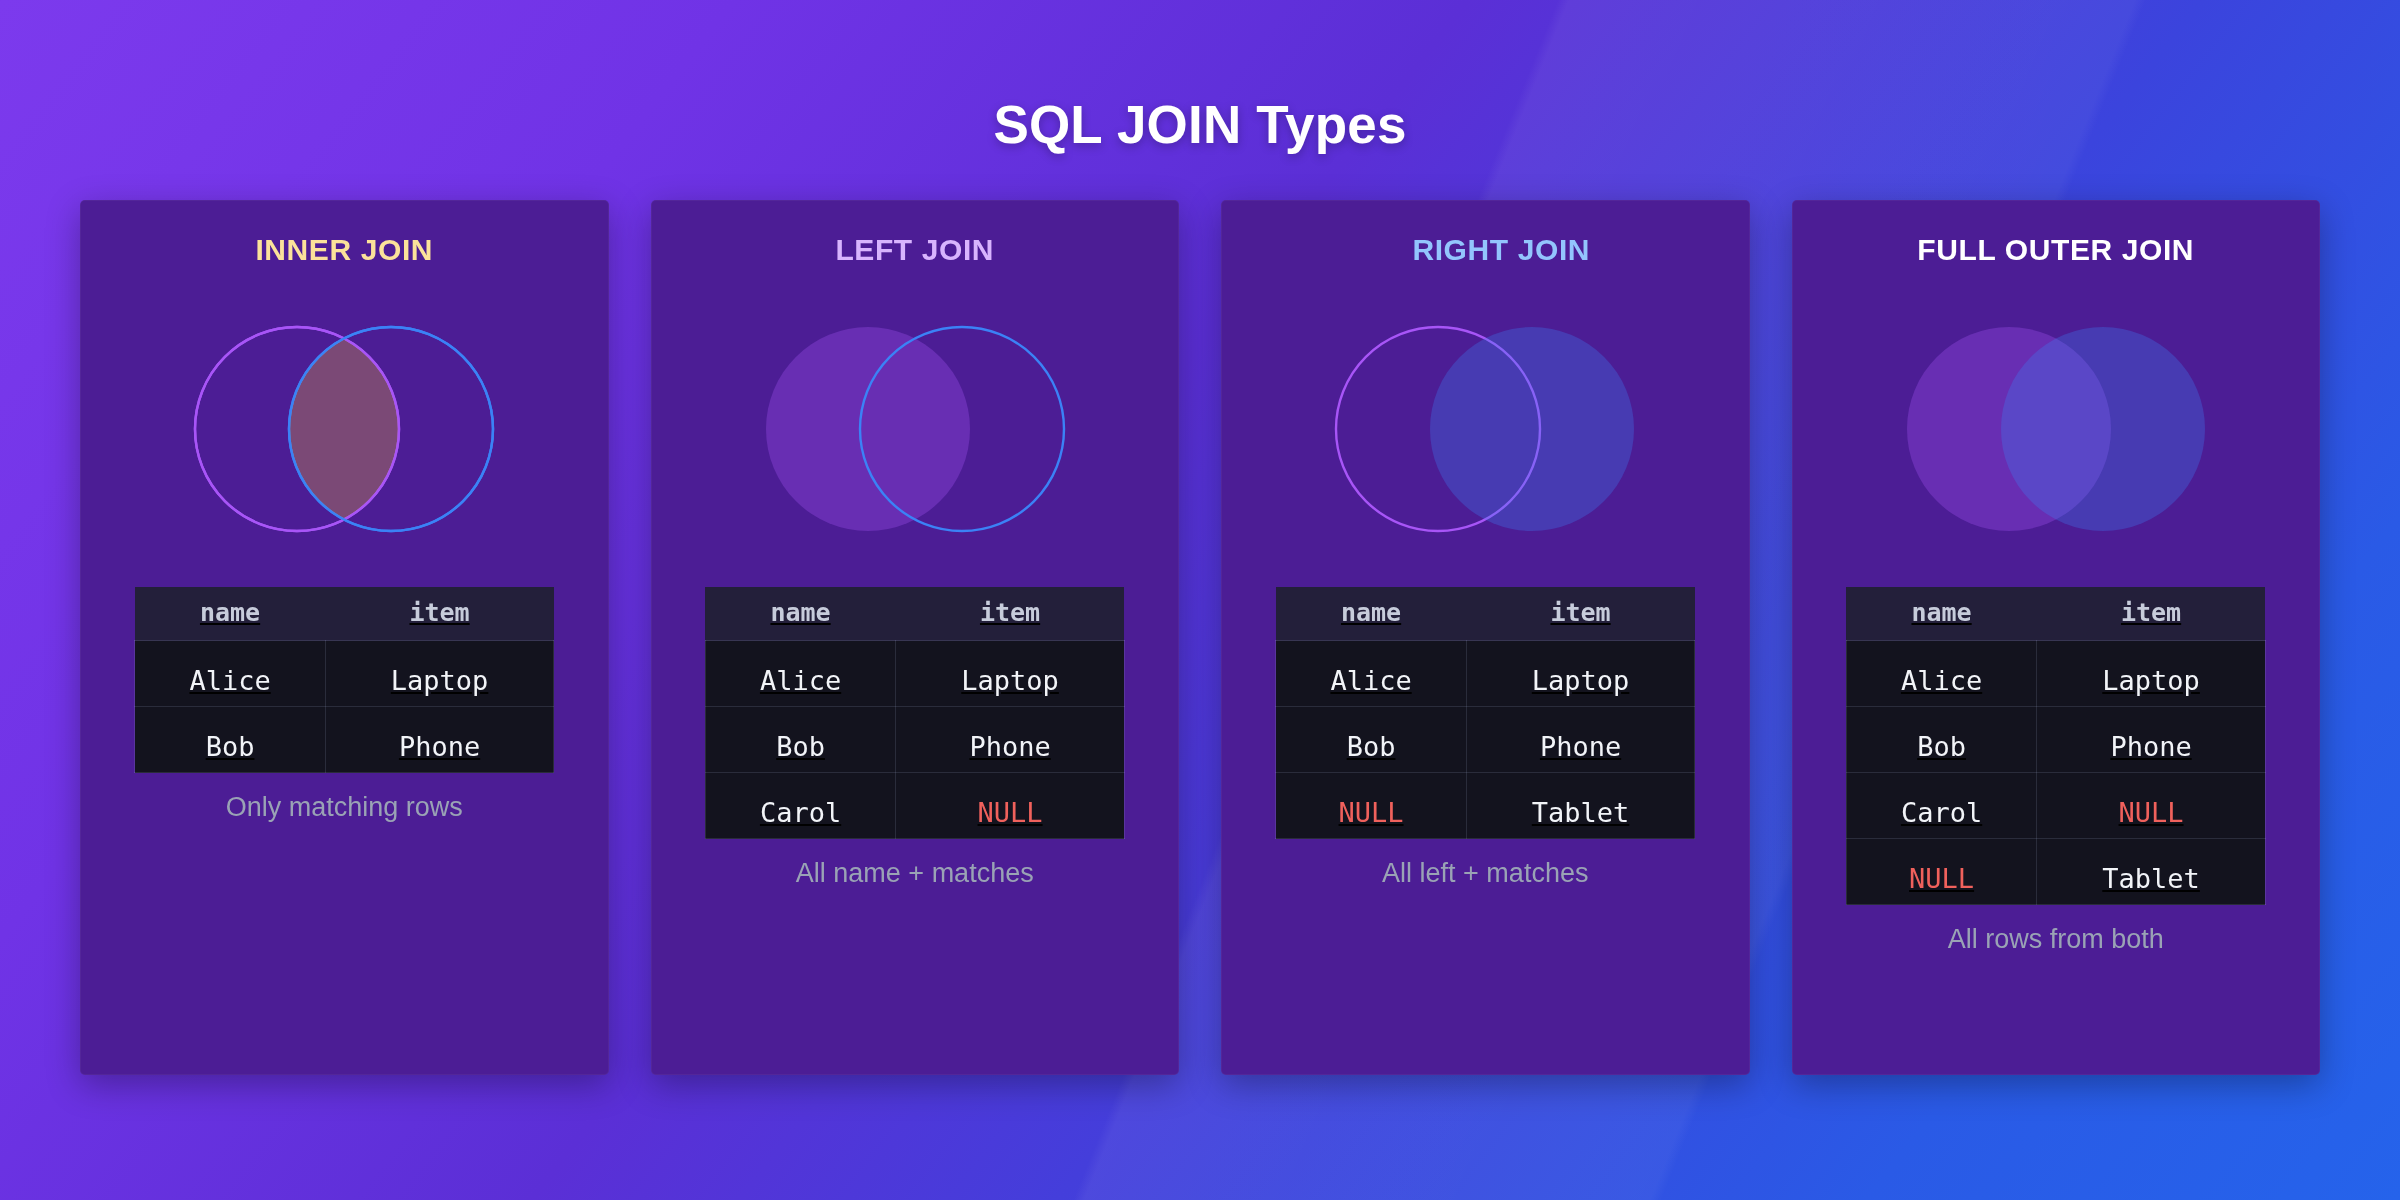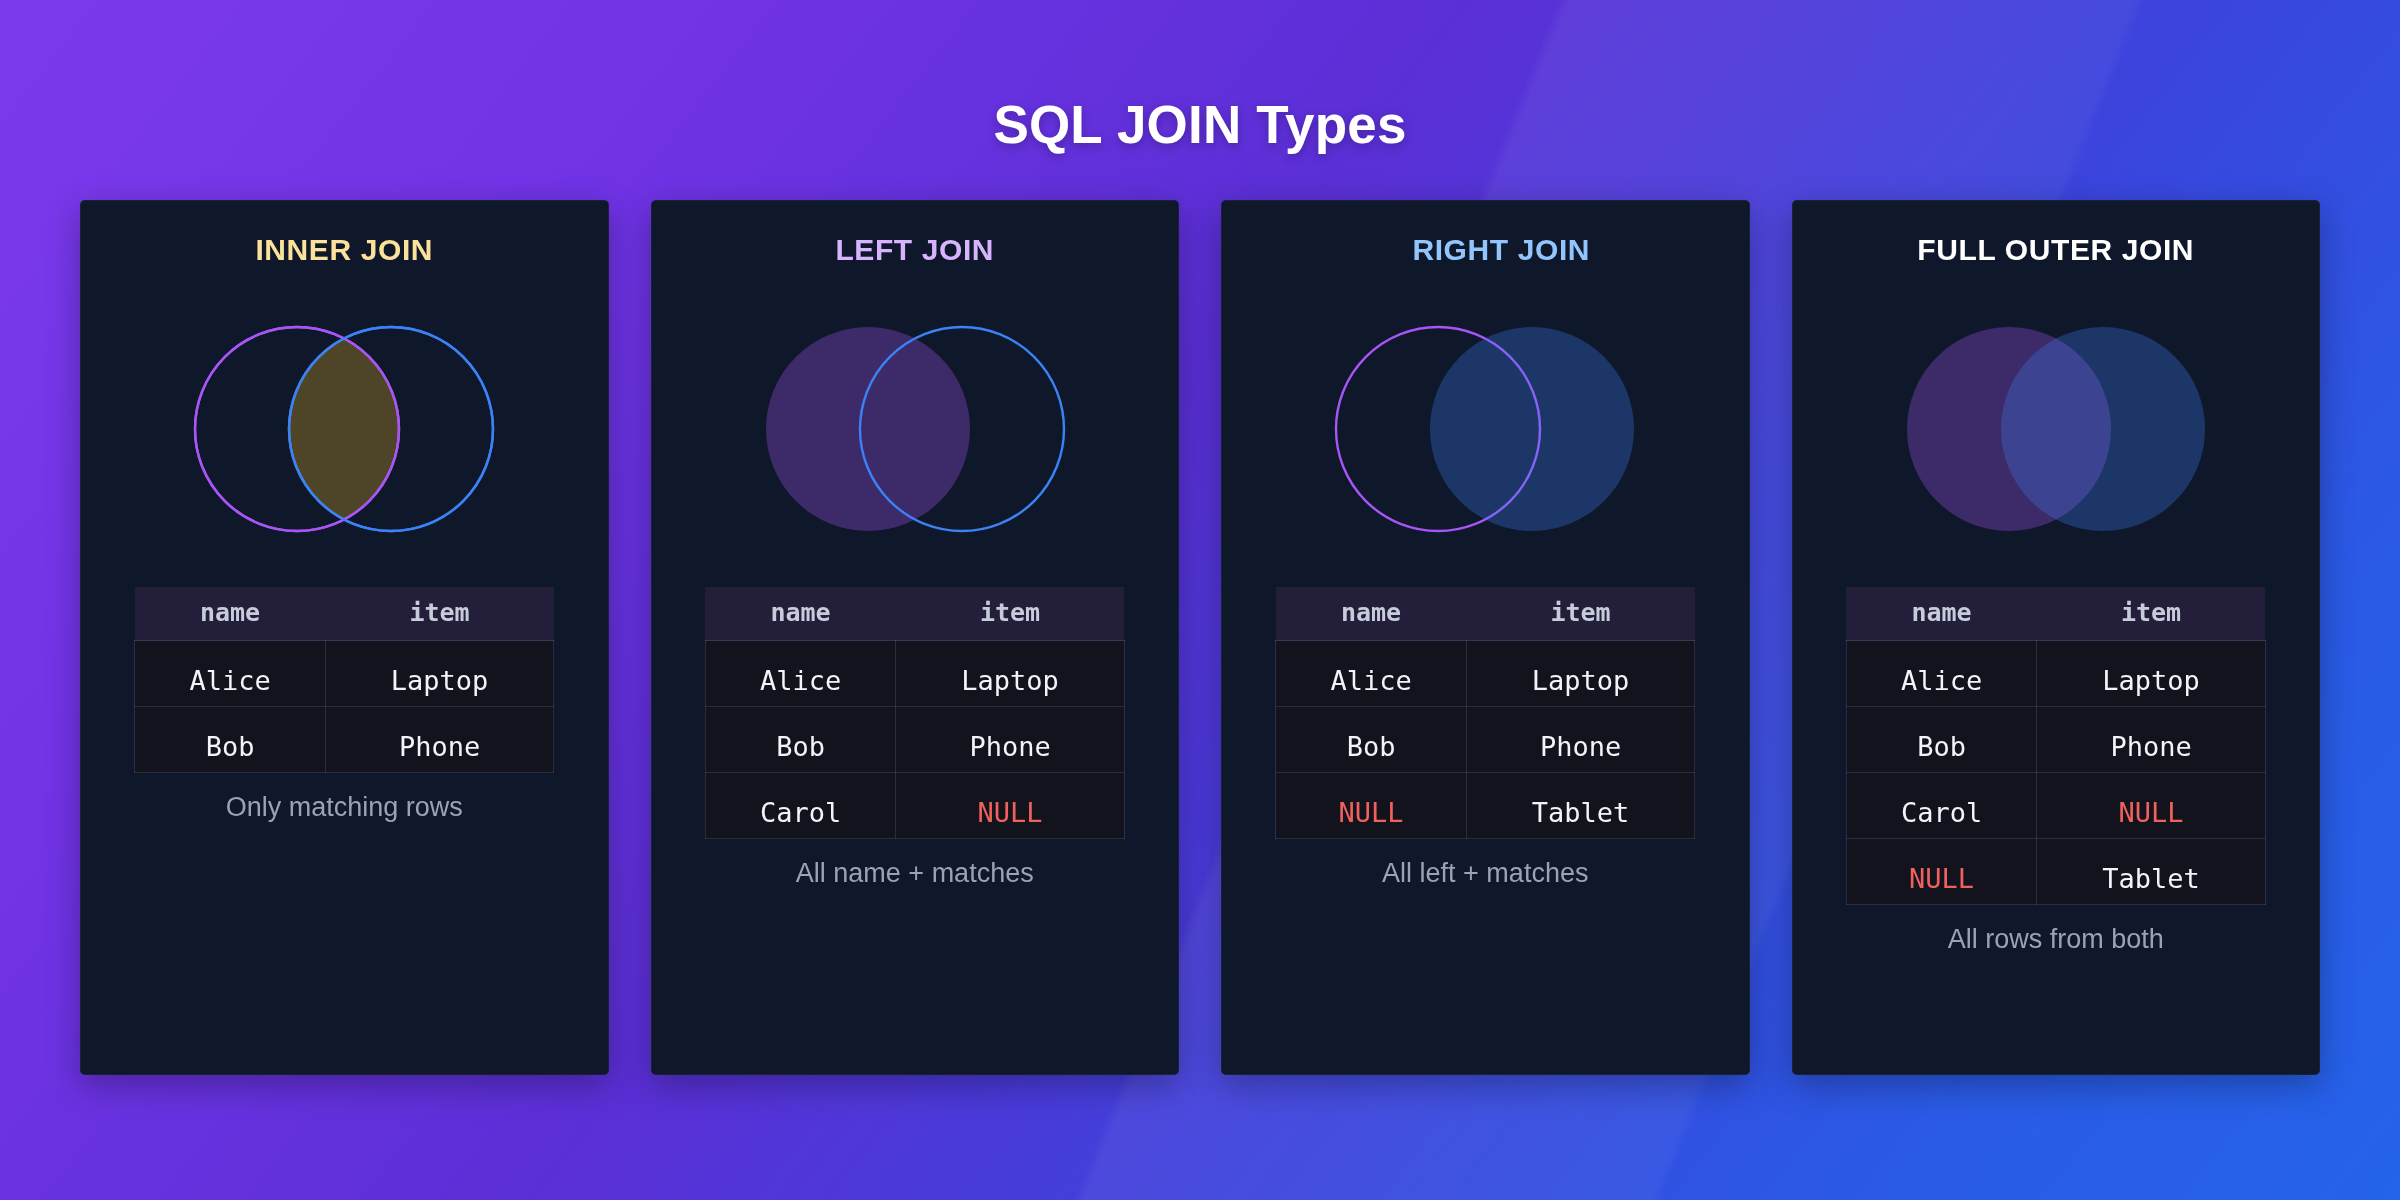--- a/index.html
+++ b/index.html
@@ -35,21 +35,21 @@
   #cards {
     position:absolute;
     top:200px; left:80px;
     width:2240px; height:875px;
     display:flex;
     gap:42px;
   }
 
   .card {
     flex:1 1 0;
-    background:#0f172a;
+    background:#4c1d95;
     border:1px solid rgba(255,255,255,0.045);
     border-radius:5px;
     display:flex;
     flex-direction:column;
     align-items:center;
     padding-top:32px;
     box-shadow:0 10px 34px rgba(0,0,0,0.30);
     overflow:hidden;
   }
 
@@ -68,20 +68,21 @@
     display:flex;
     align-items:center;
     justify-content:center;
   }
   .venn { display:block; }
 
   
   .table-wrap {
     margin-top:34px;
     width:420px;
+    text-decoration:underline;
   }
   table {
     width:100%;
     border-collapse:collapse;
     font-family:"DejaVu Sans Mono", "Liberation Mono", monospace;
   }
   thead th {
     background:#231f3a;
     color:#c7ccdb;
     font-size:25px;

